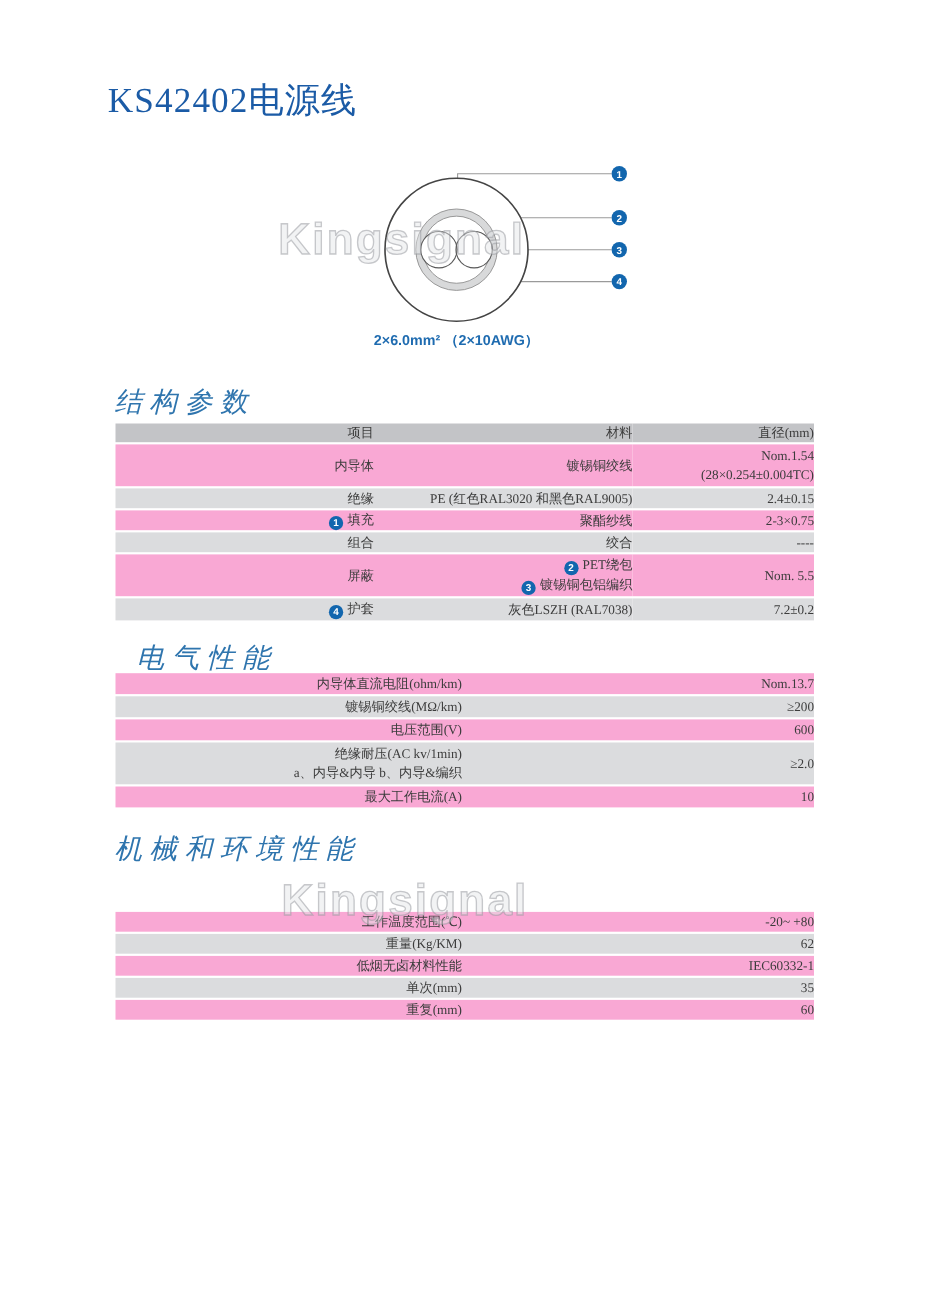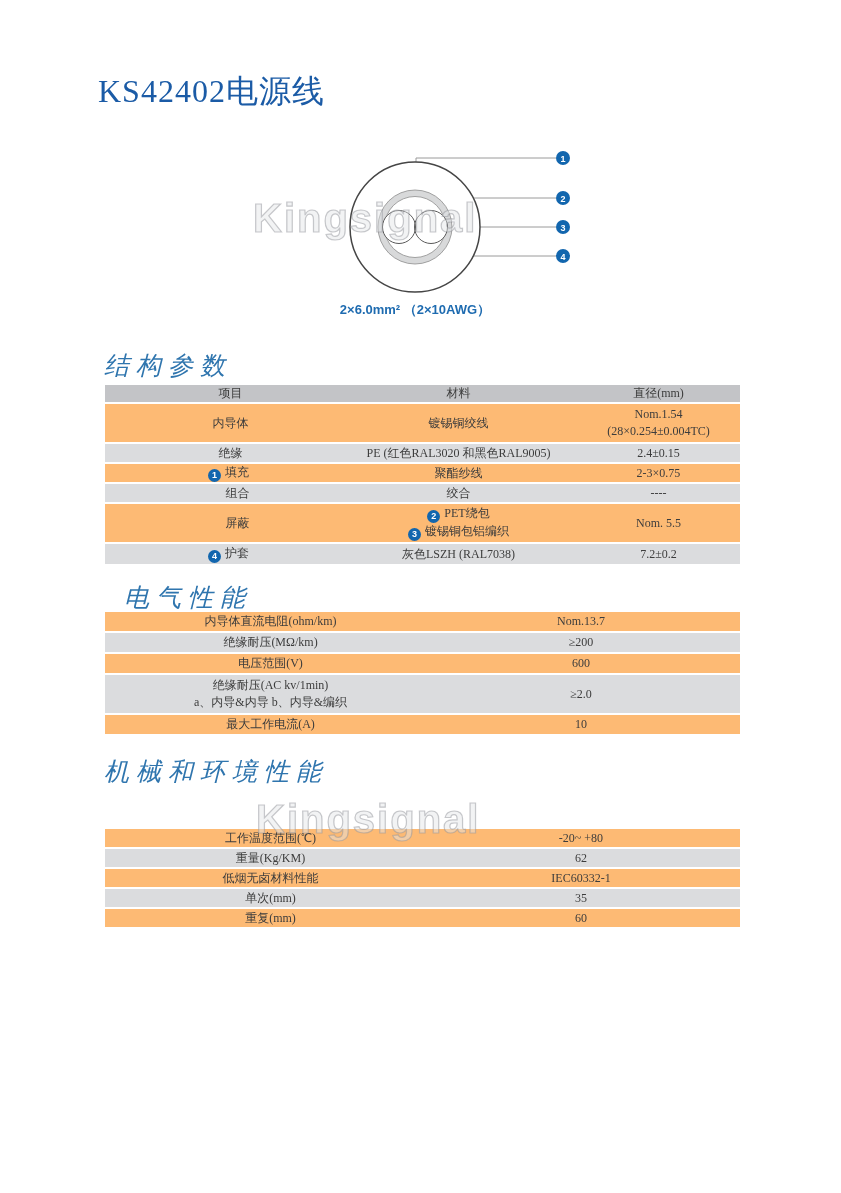--- a/index.html
+++ b/index.html
@@ -33,25 +33,25 @@
     color:#2f75ae; font-family:"DejaVu Serif", serif;font-style:italic;
   }
   .sec1 { top:349px; } .sec2 { top:581px;margin-left:20px; } .sec3 { top:755px; }
   
   table.t {
     position:absolute; left:105px; width:635px; border-collapse:separate;
     border-spacing:0 2px; font-size:12px; color:#3c3c3c; z-index:2;
     font-family:"Liberation Serif", serif;
   }
   .t1 { top:383px; } .t2 { top:610px; } .t3 { top:785px;margin-top:42px; }
-  .t th, .t td { padding:0 0 0 16px; text-align:center; font-weight:normal; vertical-align:middle; }
+  .t th, .t td { padding:0 0 0 16px; text-align:right; font-weight:normal; vertical-align:middle; }
   .t .c2 { padding-left:2px; }
   .t .c3 { padding-left:2px; }
   .hdr  { background:#c3c4c7; height:17px; }
-  .rd   { background:#fdba74; }
+  .rd   { background:#f9a8d4; }
   .rl   { background:#dbdcde; }
   .h18 { height:18px; } .h19 { height:19px; } .h20 { height:20px; } .h38 { height:38px; }
   .ind2 { padding-left:30px !important; }
   .badge-cell { padding-left:12px !important; }
   .two-line div { line-height:17px; }
   .num-badge {
     display:inline-flex; width:13px; height:13px; border-radius:50%;
     background:#1266ae; color:#fff; font-size:9px; line-height:13px;
     align-items:center; justify-content:center;
     font-family:"Liberation Sans", sans-serif; font-weight:bold;
@@ -164,21 +164,21 @@
     <colgroup>
         <col style="width:315px">
         <col>
       </colgroup>
     <tbody>
         <tr class="rd h19">
       <td>内导体直流电阻(ohm/km)</td>
       <td class="c2">Nom.13.7</td>
     </tr>
     <tr class="rl h19">
-      <td>绝缘耐压(MΩ/km)</td>
+      <td>镀锡铜绞线(MΩ/km)</td>
       <td class="c2">≥200</td>
     </tr>
     <tr class="rd h19">
       <td>电压范围(V)</td>
       <td class="c2">600</td>
     </tr>
     <tr class="rl h38">
       <td class="two-line">
         <div>绝缘耐压(AC kv/1min)</div>
         <div>a、内导&amp;内导 b、内导&amp;编织</div>

